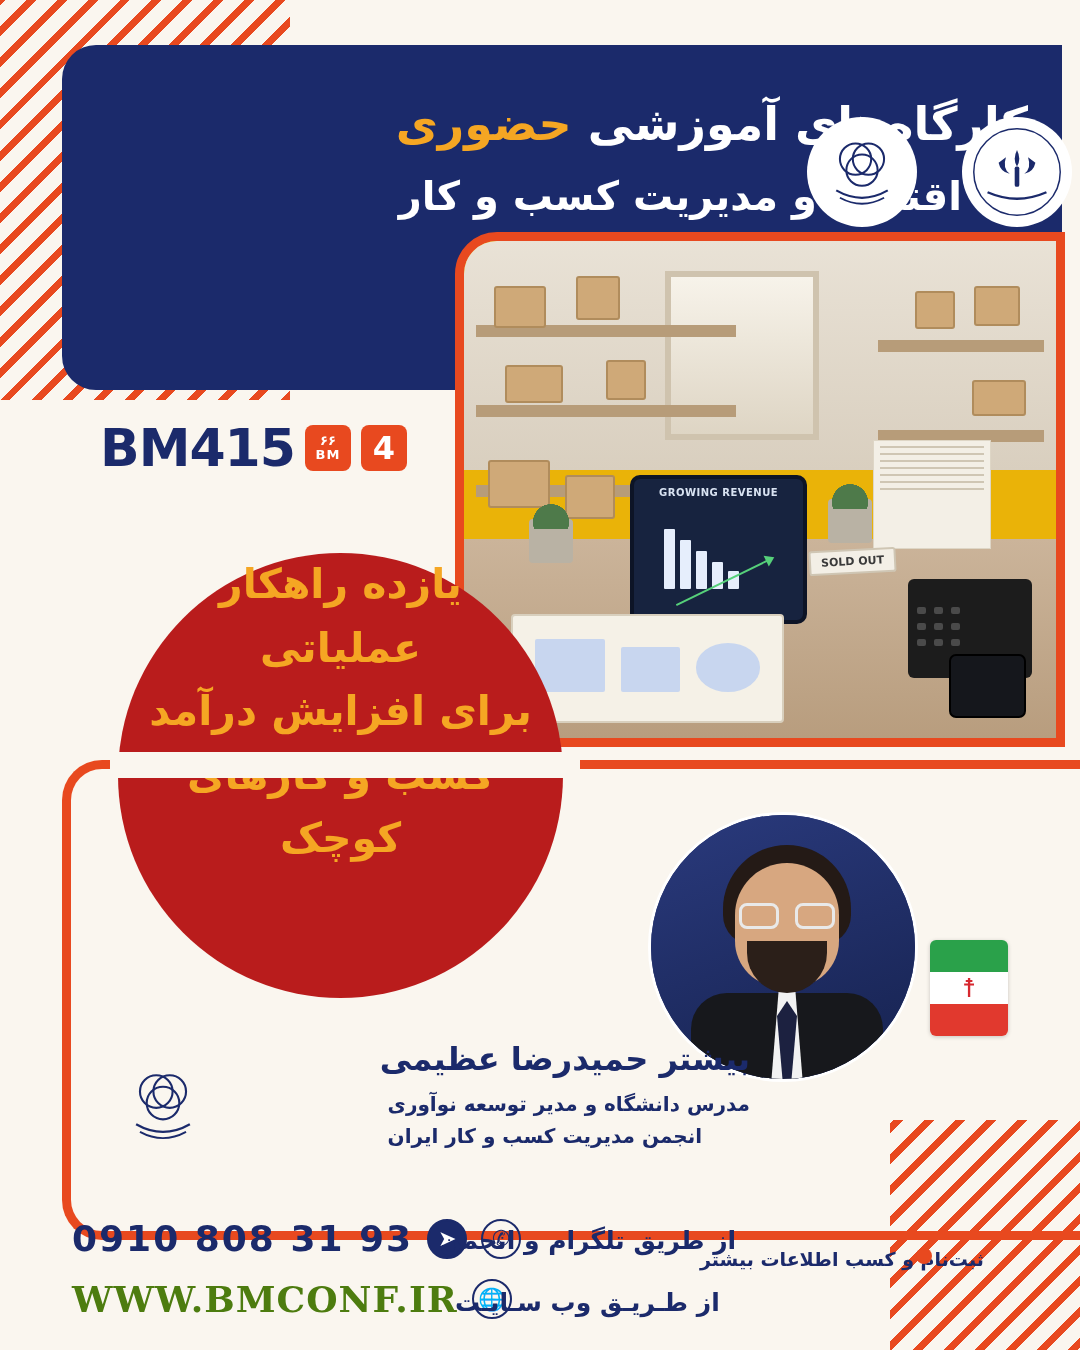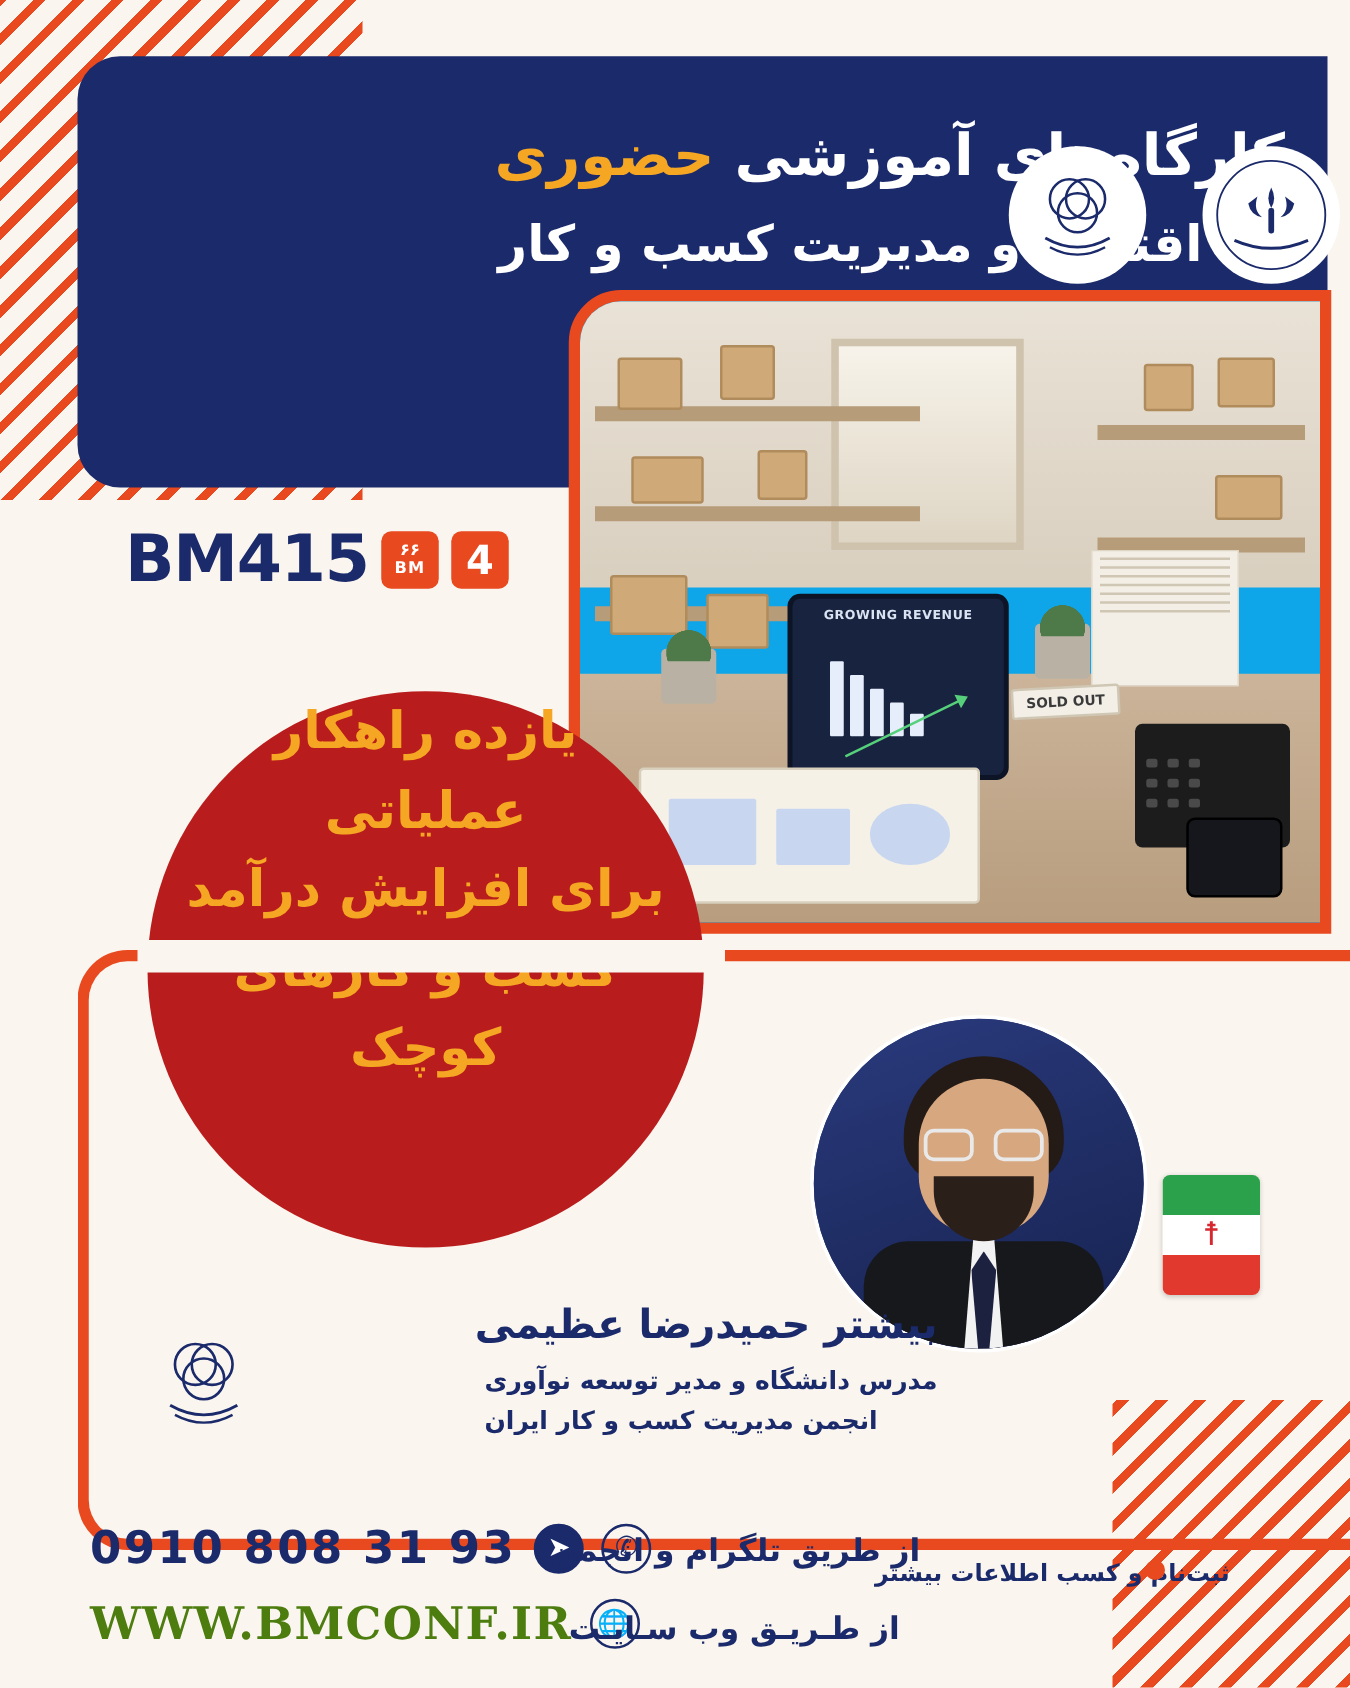--- a/index.html
+++ b/index.html
@@ -104,21 +104,21 @@
   }
   .bm-text { font-size:52px; font-weight:bold; color:#1b2a6b; letter-spacing:-1px; }
 
   
   .hero-photo {
     position:absolute; top:232px; left:455px;
     width:610px; height:515px;
     border-radius:42px 0 0 42px;
     border:9px solid #e8491f;
     overflow:hidden;
-    background:#0ea5e9;
+    background:#eab308;
   }
   .hero-img { position:absolute; inset:0; }
   .hero-sky {
     position:absolute; top:0; left:0; right:0; height:46%;
     background:linear-gradient(180deg,#e9e2d6 0%,#d9cfbf 100%);
   }
   .hero-window {
     position:absolute; top:6%; left:34%; width:26%; height:34%;
     background:linear-gradient(180deg,#f7f3ea,#ded5c4);
     border:6px solid #cfc3ae;

